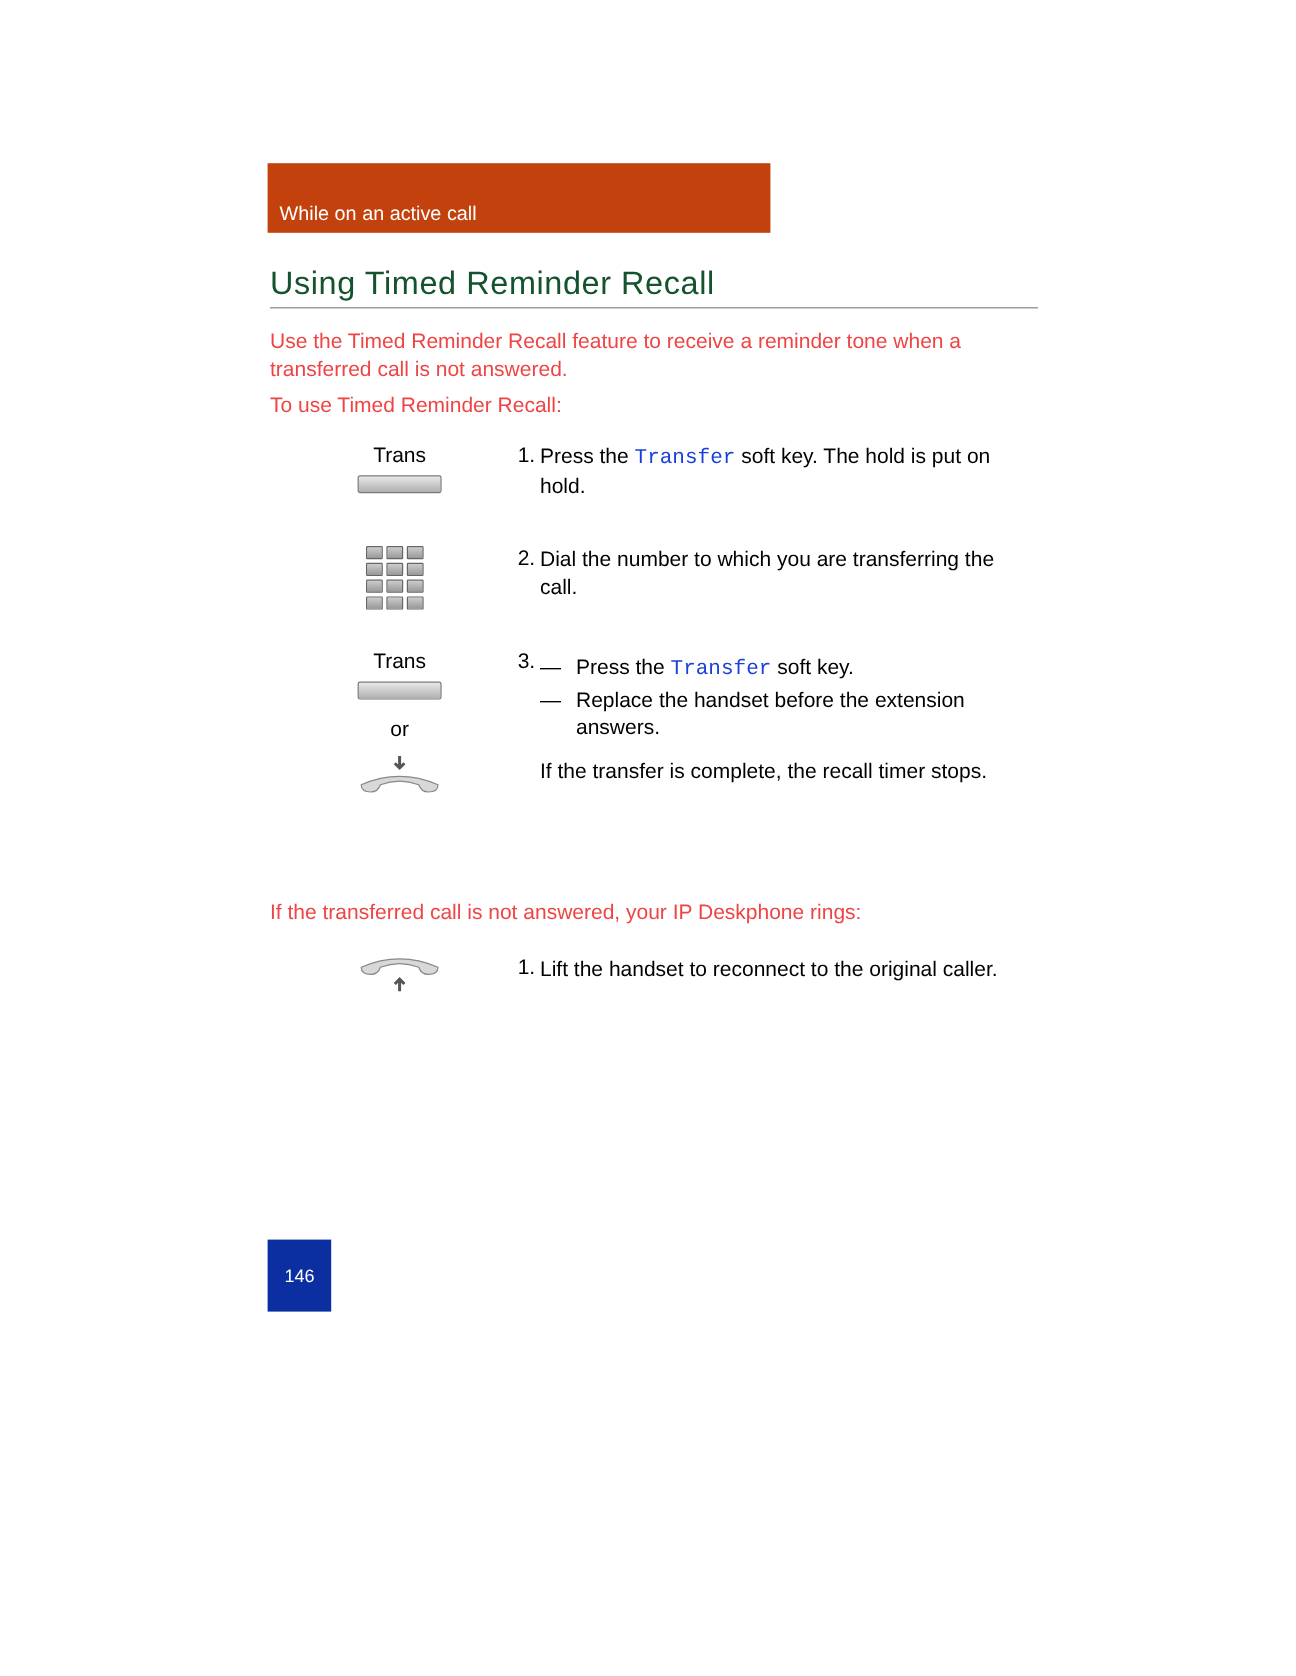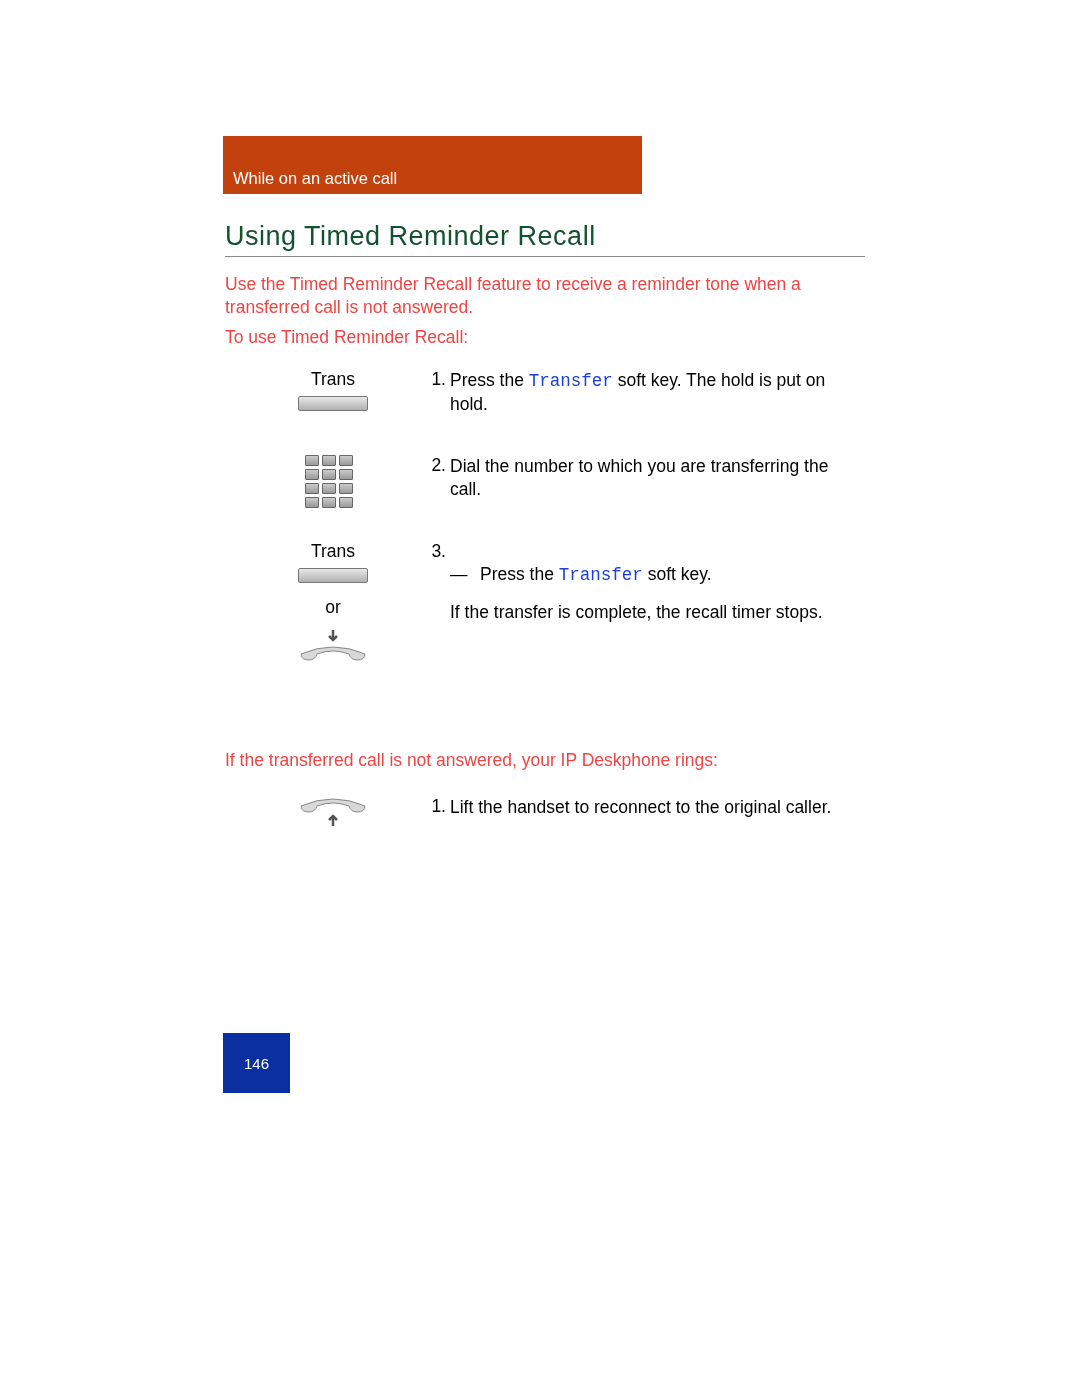--- a/index.html
+++ b/index.html
@@ -63,21 +63,21 @@
   }
   .keypad > div {
     background: linear-gradient(#ccc, #999);
     border: 1px solid #666;
     border-radius: 1px;
   }
   .footer-bar {
     position: absolute;
     left: 223px;
     top: 1033px;
-    width: 67px;
+    width: 53px;
     height: 60px;
     background: #0b2fa1;
     color: #fff;
     font-size: 15px;
     display: flex;
     align-items: center;
     justify-content: center;
   }
   .sub-bullet { padding-left: 30px; position: relative; margin-top: 2px; }
   .sub-bullet::before { content: "—"; position: absolute; left: 0; }
@@ -128,23 +128,24 @@
   <div style="margin-top:14px;">or</div>
   <div style="margin-top:8px;">
     <svg width="80" height="36" viewBox="0 0 80 36">
       <path d="M40 4 L40 14 M36 10 L40 14 L44 10" stroke="#555" stroke-width="2.5" fill="none"></path>
       <path d="M8 28 Q40 14 72 28 Q72 34 64 34 Q58 34 56 28 Q40 22 24 28 Q22 34 16 34 Q8 34 8 28 Z" fill="#d8d8d8" stroke="#888" stroke-width="1"></path>
     </svg>
   </div>
 </div>
 <div class="num-col" style="top:541px;">3.</div>
 <div class="text-col" style="top:541px;">
-  <div class="sub-bullet" style="margin-top:22px;">
+  <div class="sub-bullet" style="margin-top:4px;">
     <span>Press the </span><span class="link">Transfer</span><span> soft key.</span>
   </div>
+  <div class="sub-bullet">Replace the handset before the extension answers.</div>
   <div style="margin-top:14px;">If the transfer is complete, the recall timer stops.</div>
 </div>
 
 <p class="body-text" style="left:225px; top:749px; width:645px;">If the transferred call is not answered, your IP Deskphone rings:</p>
 
 <div class="icon-col" style="left:273px; top:794px;">
   <svg width="80" height="36" viewBox="0 0 80 36">
     <path d="M8 12 Q40 -2 72 12 Q72 18 64 18 Q58 18 56 12 Q40 6 24 12 Q22 18 16 18 Q8 18 8 12 Z" fill="#d8d8d8" stroke="#888" stroke-width="1"></path>
     <path d="M40 32 L40 22 M36 26 L40 22 L44 26" stroke="#555" stroke-width="2.5" fill="none"></path>
   </svg>

